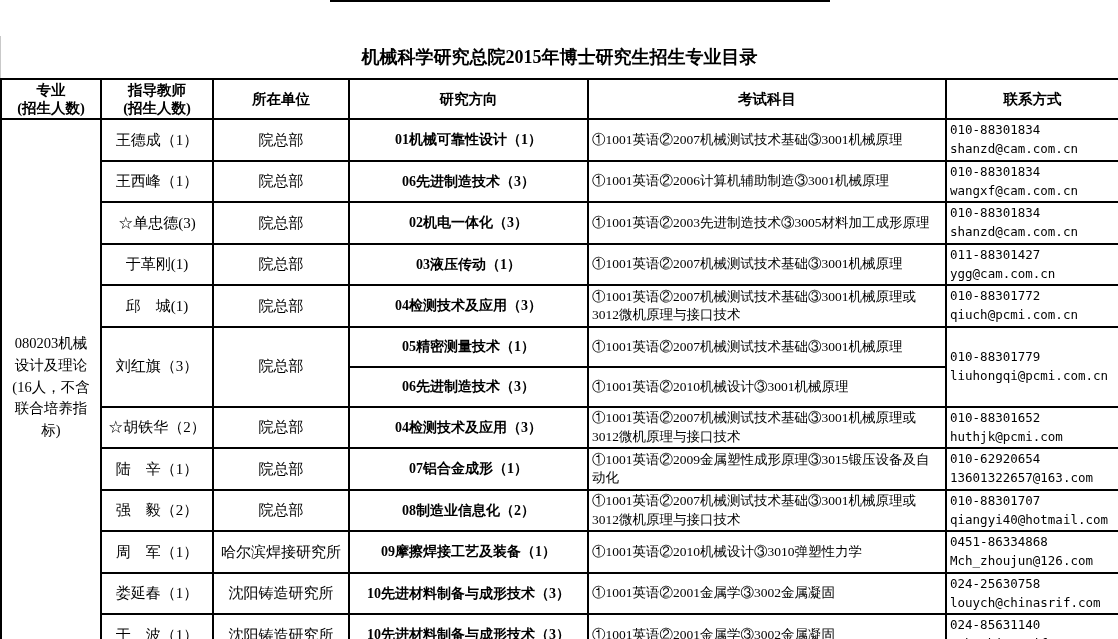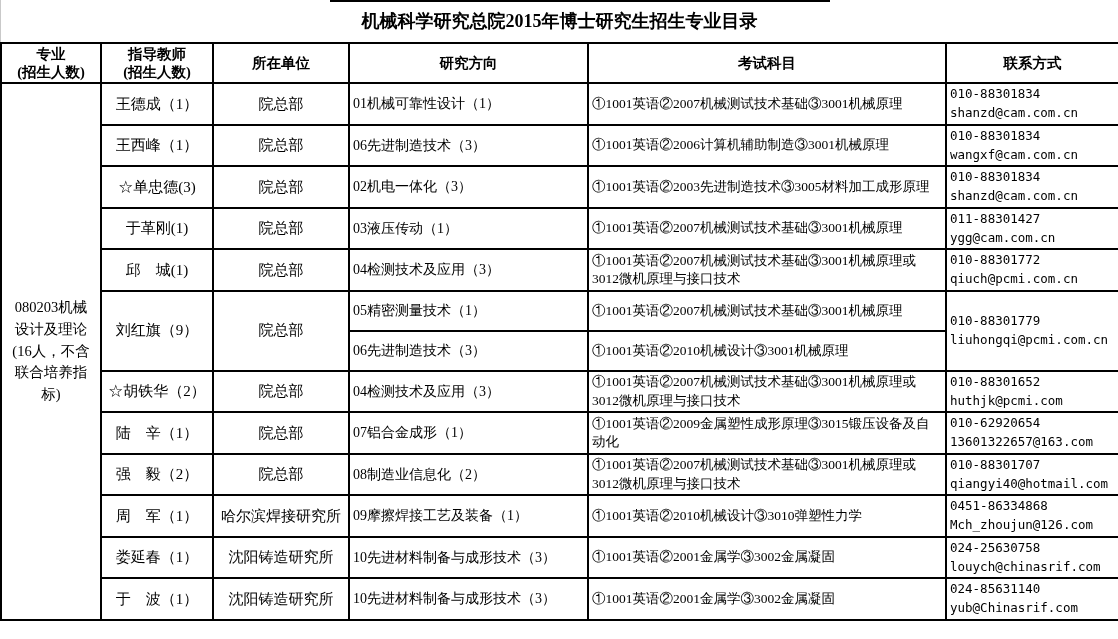--- a/index.html
+++ b/index.html
@@ -11,20 +11,21 @@
     overflow:hidden;
   }
   .scan-line{
     position:absolute;top:0;left:330px;width:500px;height:2px;background:#000;
   }
   .doc-title{
     height:42px;
     display:flex;align-items:center;justify-content:center;
     font-weight:bold;font-size:18px;
     border-left:1px solid #c9c9c9;
+    margin-top:36px;
   }
   table.catalog{
     border-collapse:collapse;
     table-layout:fixed;
     width:1118px;
   }
   table.catalog th,table.catalog td{
     border:2px solid #000;
     padding:1px 3px;
     vertical-align:middle;
@@ -35,21 +36,21 @@
   th.col-header{
     font-size:14.5px;font-weight:bold;text-align:center;
     white-space:pre-line;line-height:1.25;
   }
   td.major-cell{
     text-align:center;font-size:14.5px;line-height:1.5;
     white-space:pre-line;
   }
   td.teacher-cell{text-align:center;font-size:15px;}
   td.unit-cell{text-align:center;font-size:15px;}
-  td.direction-cell{text-align:left;font-size:14px;padding-left:4px;}
+  td.direction-cell{text-align:center;font-size:14px;padding-left:4px;font-weight:bold;}
   td.exam-cell{text-align:left;font-size:13.5px;line-height:1.35;padding-left:4px;}
   td.contact-cell{
     text-align:left;
     font-family:"DejaVu Sans Mono",monospace;
     font-size:12.5px;line-height:1.5;padding-left:4px;
   }
   td.contact-cell span{display:block;}
 </style>
 </head>
 <body>
@@ -134,21 +135,21 @@
         <td class="unit-cell">院总部</td>
         <td class="direction-cell">04检测技术及应用（3）</td>
         <td class="exam-cell">①1001英语②2007机械测试技术基础③3001机械原理或3012微机原理与接口技术</td>
         <td class="contact-cell">
           <span>010-88301772</span>
           <span>qiuch@pcmi.com.cn</span>
         </td>
       </tr>
 
       <tr class="body-row">
-        <td class="teacher-cell" rowspan="2">刘红旗（9）</td>
+        <td class="teacher-cell" rowspan="2">刘红旗（3）</td>
         <td class="unit-cell" rowspan="2">院总部</td>
         <td class="direction-cell">05精密测量技术（1）</td>
         <td class="exam-cell">①1001英语②2007机械测试技术基础③3001机械原理</td>
         <td class="contact-cell" rowspan="2">
           <span>010-88301779</span>
           <span>liuhongqi@pcmi.com.cn</span>
         </td>
       </tr>
 
       <tr class="body-row">

